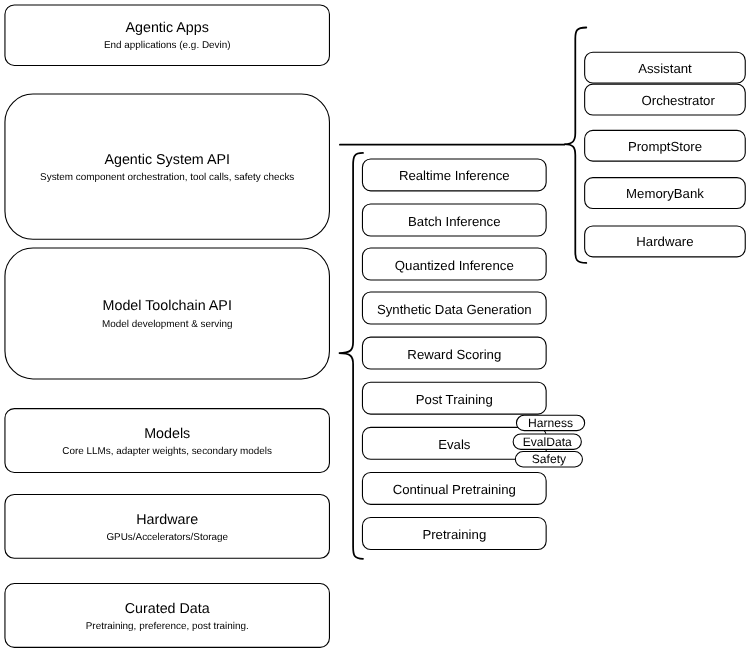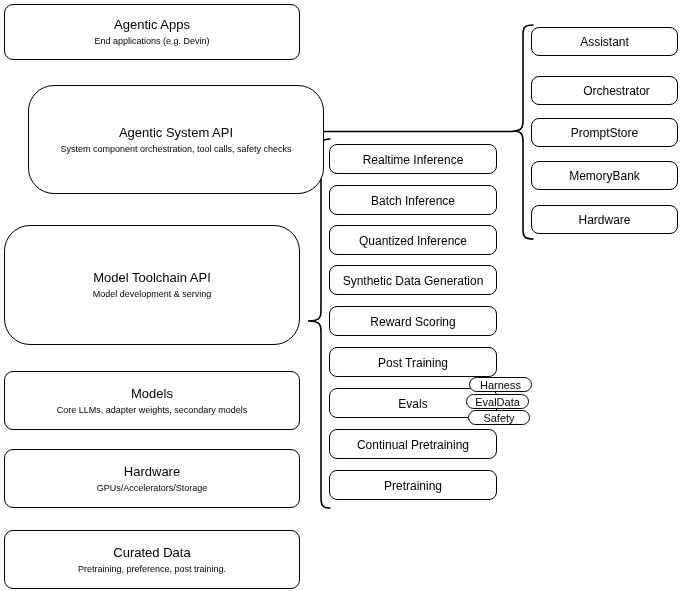--- a/index.html
+++ b/index.html
@@ -71,21 +71,21 @@
   <svg class="connectors" viewBox="0 0 682 591" fill="none" stroke="#000000" stroke-width="1.6" stroke-linecap="round">
     <path d="M 330 139 C 322 139 321 142 321 150 L 321 311 C 321 318 319 321 308 321 C 319 321 321 324 321 331 L 321 497 C 321 505 322 508 330 508"></path>
     <path d="M 533 25 C 524 25 523 28 523 35 L 523 121 C 523 128 521 131 513 131 C 521 131 523 134 523 141 L 523 229 C 523 236 524 239 533 239"></path>
     <path d="M 309 131.5 L 513 131.5"></path>
   </svg>
 
   <div class="node stack-node" style="top:4px;height:56px;">
     <div class="node-title">Agentic Apps</div>
     <div class="node-subtitle">End applications (e.g. Devin)</div>
   </div>
-  <div class="node stack-node big" style="top:85px;height:109px;margin-left:24px;">
+  <div class="node stack-node big" style="top:85px;height:133px;">
     <div class="node-title">Agentic System API</div>
     <div class="node-subtitle">System component orchestration, tool calls, safety checks</div>
   </div>
   <div class="node stack-node big" style="top:225px;height:120px;">
     <div class="node-title">Model Toolchain API</div>
     <div class="node-subtitle">Model development &amp; serving</div>
   </div>
   <div class="node stack-node" style="top:371px;height:59px;">
     <div class="node-title">Models</div>
     <div class="node-subtitle">Core LLMs, adapter weights, secondary models</div>
@@ -106,19 +106,19 @@
   <div class="node mid-node" style="top:306px;">Reward Scoring</div>
   <div class="node mid-node" style="top:347px;">Post Training</div>
   <div class="node mid-node" style="top:388px;">Evals</div>
   <div class="node mid-node" style="top:429px;">Continual Pretraining</div>
   <div class="node mid-node" style="top:470px;">Pretraining</div>
 
   <div class="tag-pill" style="left:469px;top:377px;width:63px;">Harness</div>
   <div class="tag-pill" style="left:466px;top:394px;width:63px;">EvalData</div>
   <div class="tag-pill" style="left:468px;top:410px;width:62px;">Safety</div>
 
-  <div class="node right-node" style="top:27px;">Assistant</div>
+  <div class="node right-node" style="top:47px;">Assistant</div>
   <div class="node right-node" style="top:76px;padding-left:24px;">Orchestrator</div>
   <div class="node right-node" style="top:118px;">PromptStore</div>
   <div class="node right-node" style="top:161px;">MemoryBank</div>
   <div class="node right-node" style="top:205px;">Hardware</div>
 
 </div>
 
 </body></html>

